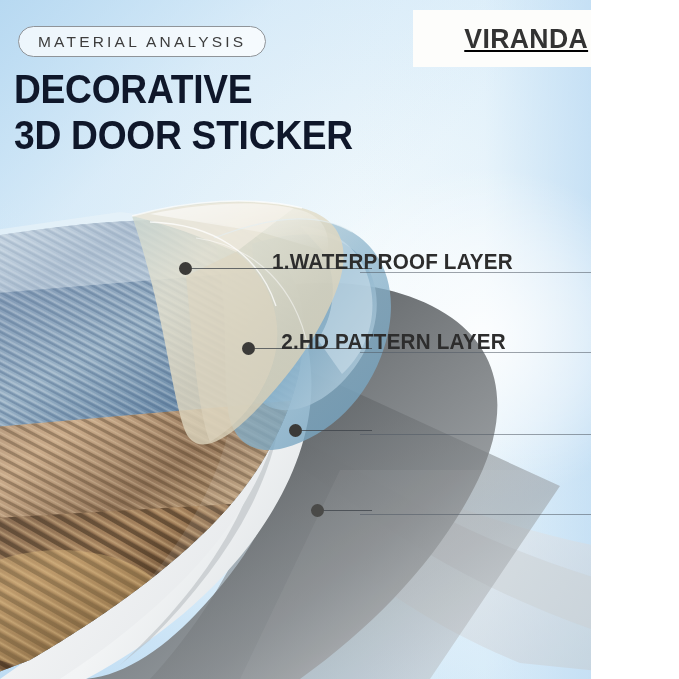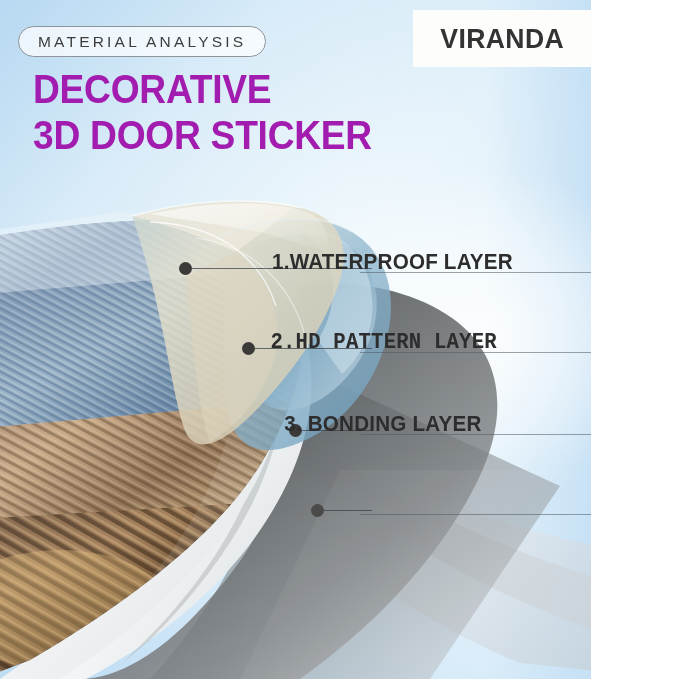--- a/index.html
+++ b/index.html
@@ -65,44 +65,45 @@
   .eyebrow-pill span {
     font-size: 15.5px;
     letter-spacing: 3.2px;
     color: #3d3d3d;
     font-weight: 400;
     white-space: nowrap;
   }
 
   .title-block {
     position: absolute;
-    left: 33px;
+    left: 14px;
     top: 66px;
-    color: #a21caf;
+    color: #0f172a;
   }
   .title-line {
     font-size: 40px;
     line-height: 46px;
     font-weight: 700;
     letter-spacing: -0.3px;
     white-space: nowrap;
     transform: scaleX(0.93);
     transform-origin: left center;
   }
 
   .logo-box {
     position: absolute;
     right: 0px;
     top: 10px;
     width: 178px;
     height: 57px;
     background: #fdfdfb;
     display: flex;
     align-items: center;
-    justify-content: center;
+    justify-content: flex-end;
+    text-decoration: underline;
   }
   .logo-box span {
     font-size: 28px;
     font-weight: 700;
     color: #333333;
     letter-spacing: 0.4px;
     transform: scaleX(0.95);
   }
 
   
@@ -384,30 +385,27 @@
 
     <div class="dot" style="left:179px; top:262px;"></div>
     <div class="leader" style="left:192px; top:268px; width:180px;"></div>
     <div class="callout" style="right:34px; top:240px; width:340px;">
       <span class="ctext">1.WATERPROOF LAYER</span>
     </div>
     <div class="callout-rule" style="left:360px; top:272px; width:285px;"></div>
 
     <div class="dot" style="left:242px; top:342px;"></div>
     <div class="leader" style="left:255px; top:348px; width:117px;"></div>
-    <div class="callout" style="right:42px; top:320px; width:340px;font-family:Liberation Mono, monospace;">
+    <div class="callout" style="right:32px; top:320px; width:340px;">
       <span class="ctext">2.HD PATTERN LAYER</span>
     </div>
     <div class="callout-rule" style="left:360px; top:352px; width:277px;"></div>
 
     <div class="dot" style="left:289px; top:424px;"></div>
     <div class="leader" style="left:302px; top:430px; width:70px;"></div>
-    <div class="callout" style="right:42px; top:402px; width:340px;">
-      <span class="ctext">3. BONDING LAYER</span>
-    </div>
     <div class="callout-rule" style="left:360px; top:434px; width:277px;"></div>
 
     <div class="dot soft" style="left:311px; top:504px;"></div>
     <div class="leader" style="left:324px; top:510px; width:48px;"></div>
     <div class="callout-rule" style="left:360px; top:514px; width:277px;"></div>
 
   </div>
 </div>
 
 </body></html>

